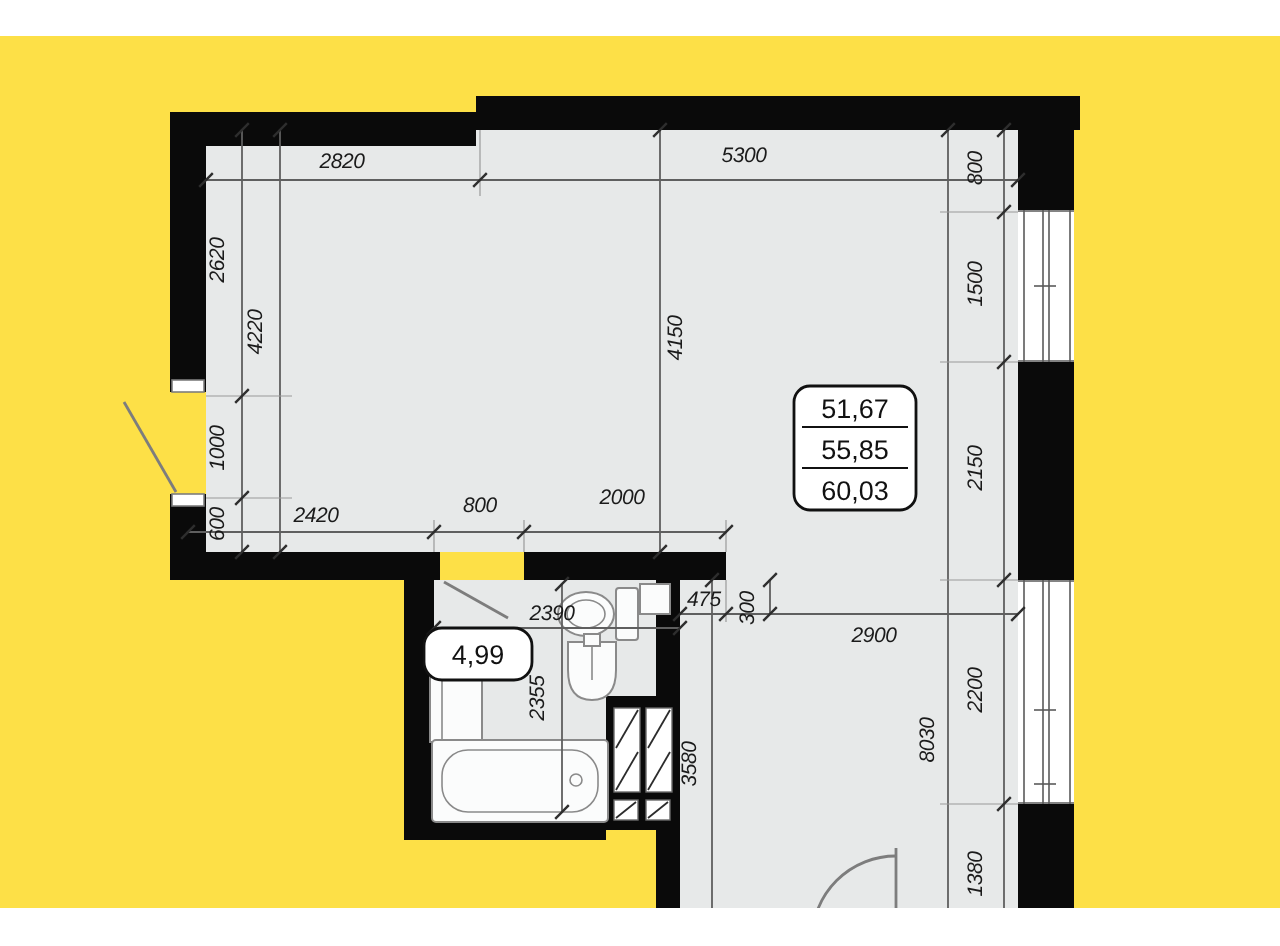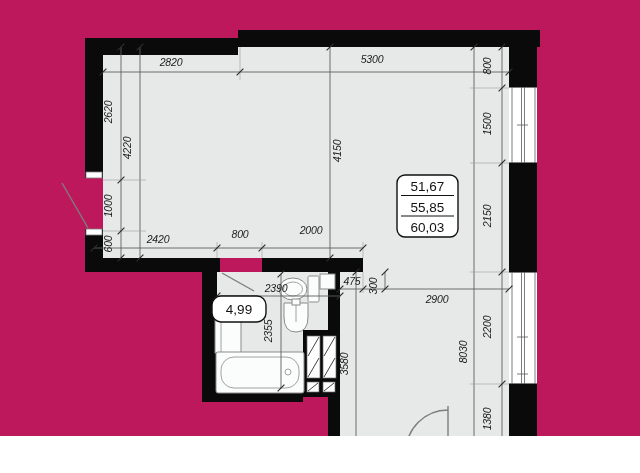--- a/index.html
+++ b/index.html
@@ -1,17 +1,17 @@
 <!DOCTYPE html>
 <html><head>
 <meta charset="utf-8">
 <style>
   html,body{margin:0;padding:0;background:#ffffff;}
-  .stage{position:relative;width:640px;height:436px;background:#be185d;overflow:hidden;
-         font-family:"Liberation Sans", sans-serif;}
+  .stage{position:relative;width:640px;height:436px;background:#fde047;overflow:hidden;
+         font-family:"Liberation Sans", sans-serif;margin-top:18px;}
   svg{display:block;}
   .dim-text{font-family:"Liberation Sans", sans-serif;font-style:italic;font-size:10.5px;
             fill:#1b1b1b;letter-spacing:-0.2px;}
   .area-text{font-family:"Liberation Sans", sans-serif;font-size:13.5px;font-weight:500;fill:#111;}
   .bath-area-text{font-family:"Liberation Sans", sans-serif;font-size:13.5px;font-weight:500;fill:#111;}
   .wall{fill:#0a0a0a;}
   .floor{fill:#e7e9e9;}
   .floor-light{fill:#eff1f1;}
   .dimline{stroke:#5f5f5f;stroke-width:0.9;fill:none;}
   .extline{stroke:#9a9a9a;stroke-width:0.6;fill:none;}

